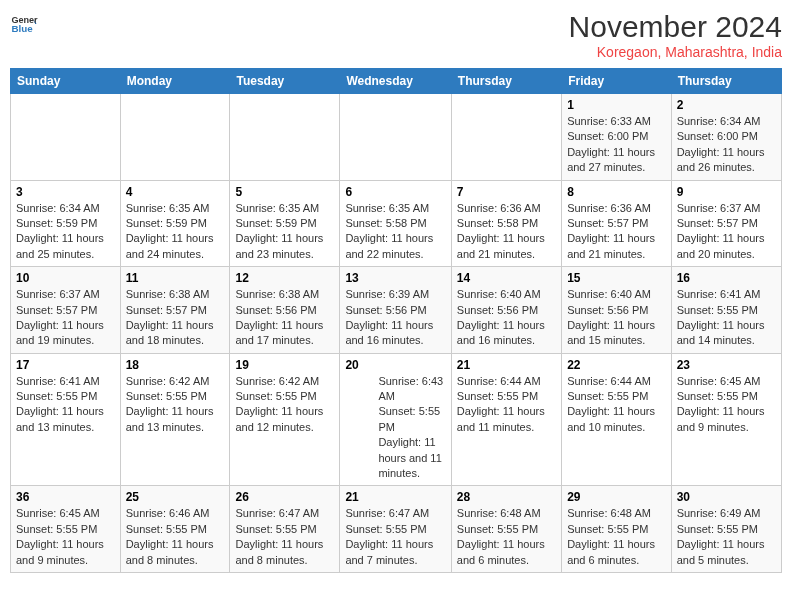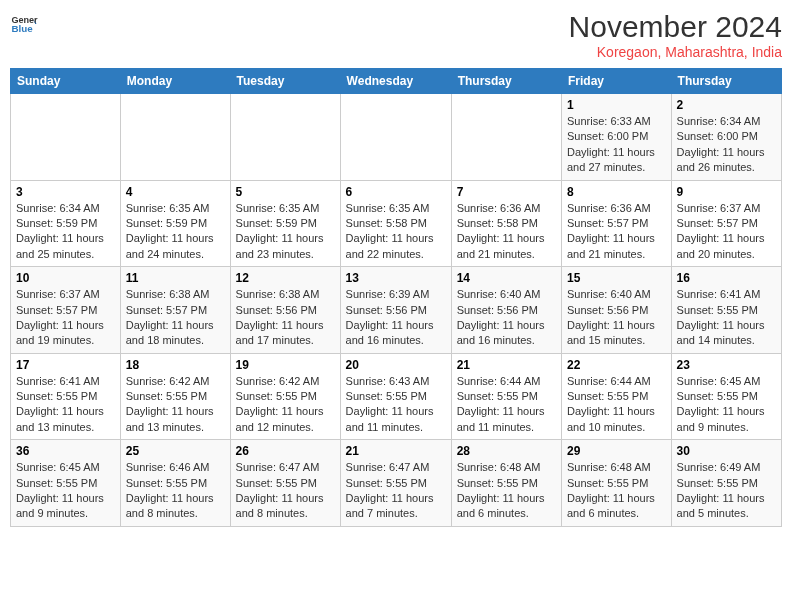--- a/index.html
+++ b/index.html
@@ -231,21 +231,21 @@
 Daylight: 11 hours and 13 minutes.</div>
         </td>
         <td>
           <span class="day-num">19</span>
           <div class="day-detail" style="white-space: pre-line;">Sunrise: 6:42 AM
 Sunset: 5:55 PM
 Daylight: 11 hours and 12 minutes.</div>
         </td>
         <td>
           <span class="day-num">20</span>
-          <div class="day-detail" style="white-space: pre-line;">Sunrise: 6:43 AM
+          <div class="day-detail" style="white-space: pre-line; margin-left: 33px;">Sunrise: 6:43 AM
 Sunset: 5:55 PM
 Daylight: 11 hours and 11 minutes.</div>
         </td>
         <td>
           <span class="day-num">21</span>
           <div class="day-detail" style="white-space: pre-line;">Sunrise: 6:44 AM
 Sunset: 5:55 PM
 Daylight: 11 hours and 11 minutes.</div>
         </td>
         <td>

